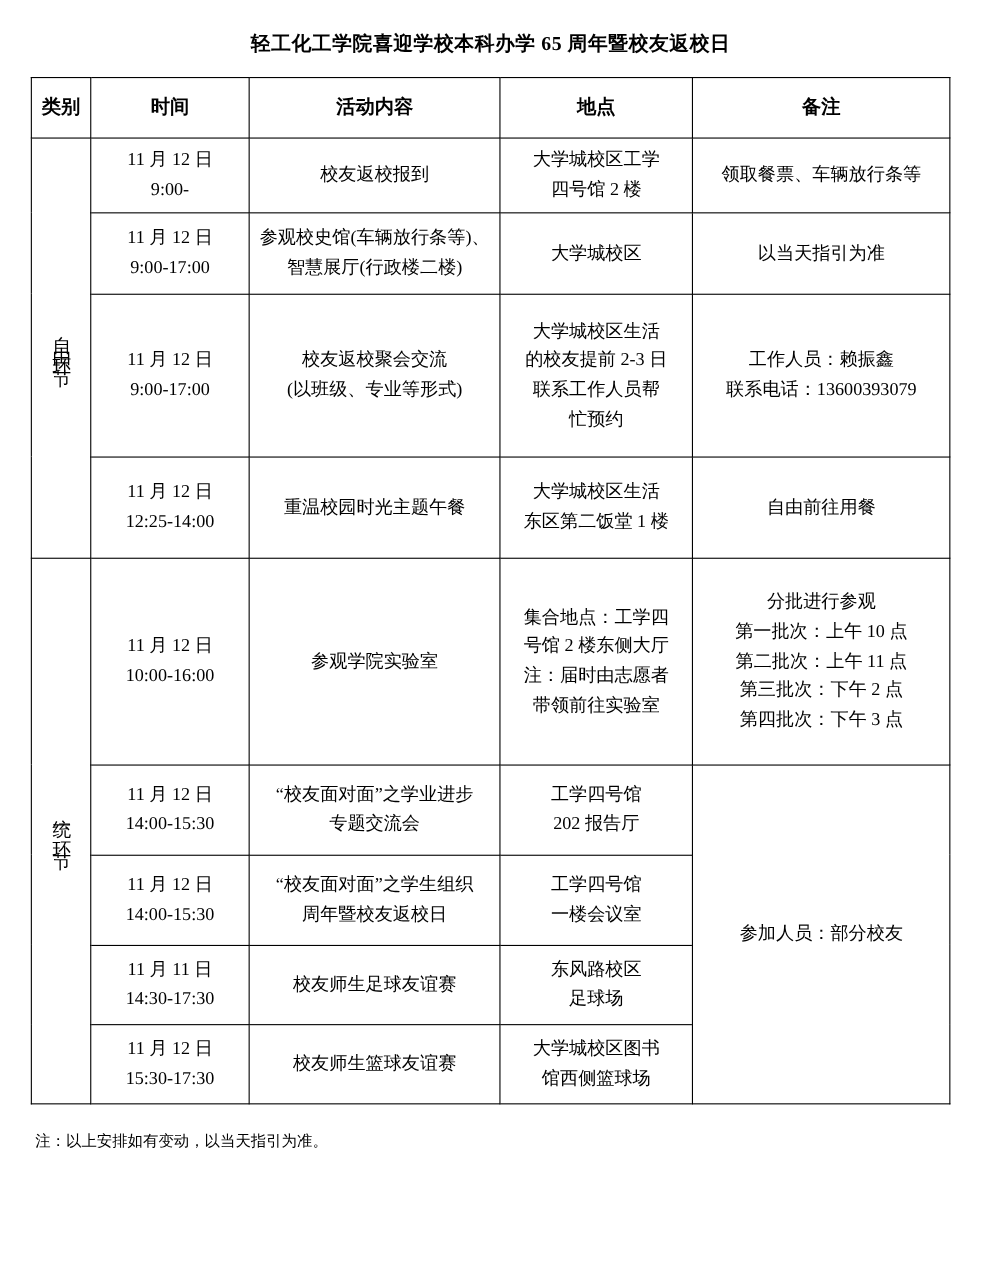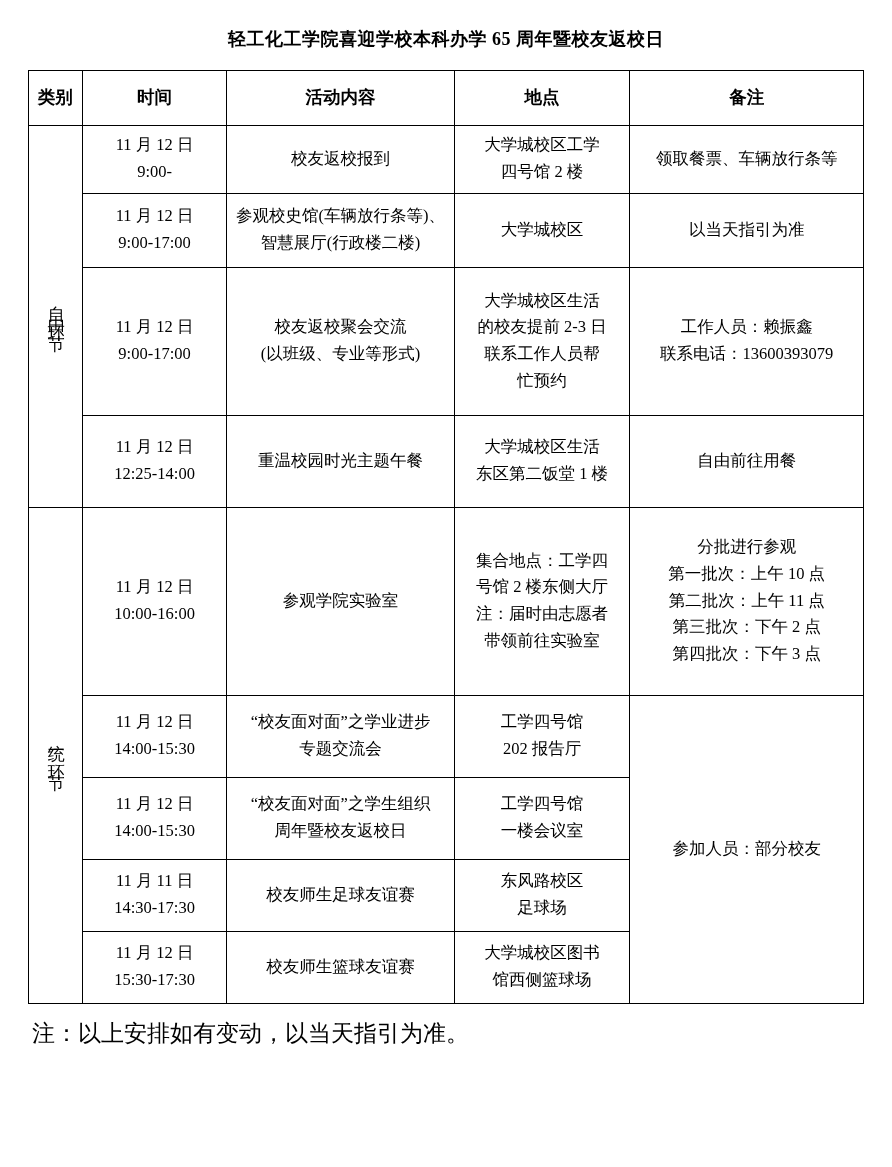--- a/index.html
+++ b/index.html
@@ -65,22 +65,22 @@
     line-height: 1.1;
     display: inline-block;
     font-size: 17px;
   }
   .hdr-cat {
     line-height: 1.2;
     font-size: 17.5px;
   }
   .cell-lines span { display: block; }
   .note {
-    margin-top: 12px;
-    font-size: 23px;
+    margin-top: 24px;
+    font-size: 14px;
     line-height: 1.6;
     padding-left: 4px;
   }
 </style>
 </head>
 <body>
 
 <div class="page">
 
   <div class="doc-title">

